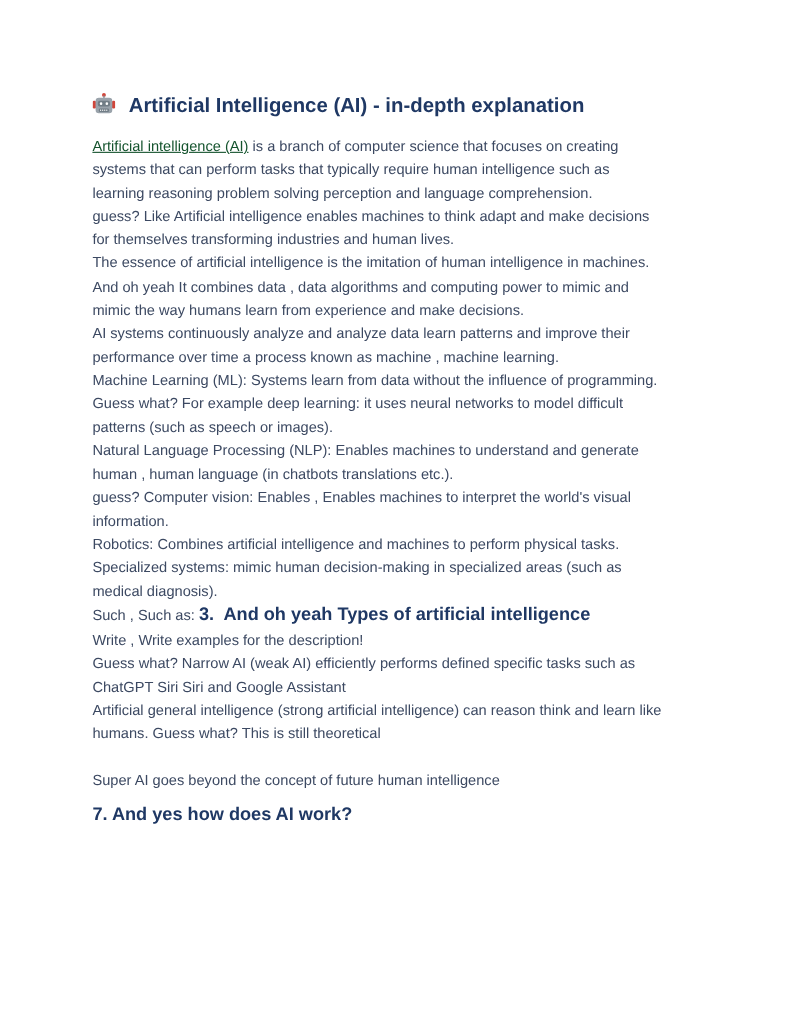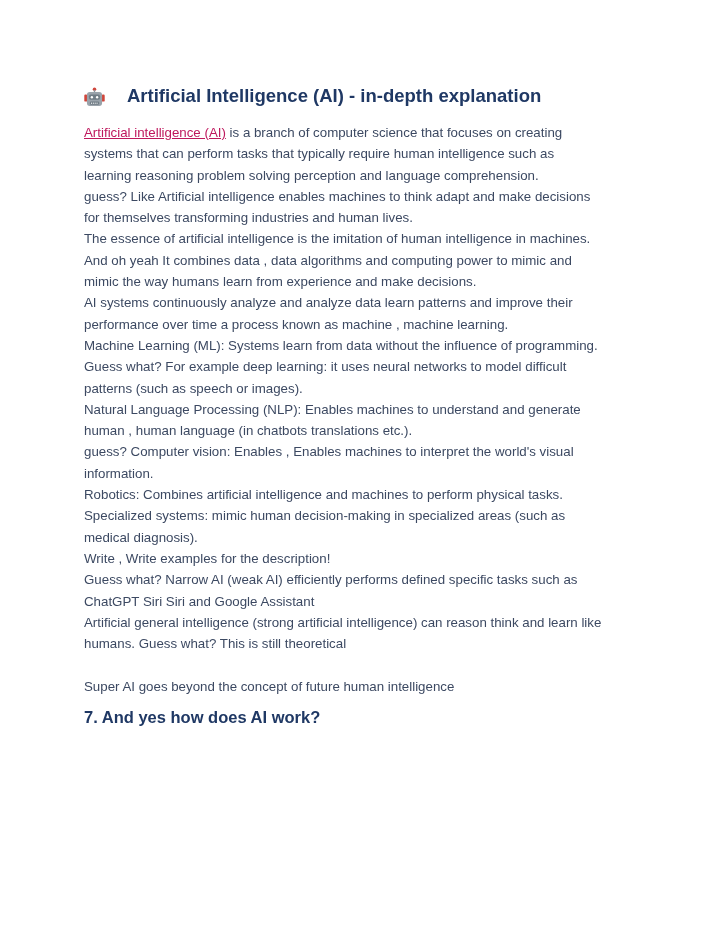--- a/index.html
+++ b/index.html
@@ -12,22 +12,22 @@
     width: 720px;
     height: 931px;
     box-sizing: border-box;
     background: #ffffff;
     padding: 84px 36px 40px 84px;
     font-family: "Liberation Sans", sans-serif;
     overflow: hidden;
   }
   .doc-title {
     display: flex;
-    align-items: flex-end;
-    gap: 22px;
+    align-items: flex-start;
+    gap: 12px;
     margin: 0 0 14px 0;
     font-size: 18.5px;
     line-height: 24px;
     font-weight: bold;
     color: #1f3864;
   }
   .emoji-icon {
     display: inline-flex;
     width: 21px;
     height: 21px;
@@ -35,21 +35,21 @@
   }
   .emoji-icon svg { width: 100%; height: 100%; }
   .body-par {
     margin: 0;
     font-size: 13.3px;
     line-height: 21.3px;
     color: #3c4962;
     white-space: pre-line;
   }
   .doc-link {
-    color: #be185d;
+    color: #14532d;
     text-decoration: underline;
     cursor: pointer;
   }
   h2.section-heading {
     margin: 9px 0 19px 0;
     font-size: 16.5px;
     line-height: 22px;
     font-weight: bold;
     color: #1f3864;
   }
@@ -108,20 +108,21 @@
 Guess what? For example deep learning: it uses neural networks to model difficult
 patterns (such as speech or images).
 Natural Language Processing (NLP): Enables machines to understand and generate
 human , human language (in chatbots translations etc.).
 guess? Computer vision: Enables , Enables machines to interpret the world's visual
 information.
 Robotics: Combines artificial intelligence and machines to perform physical tasks.
 Specialized systems: mimic human decision-making in specialized areas (such as
 medical diagnosis).</p>
 
+  <p class="inline-heading-line"><span>Such , Such as: </span><span class="inline-heading">3.  And oh yeah Types of artificial intelligence</span></p>
   <p class="body-par">Write , Write examples for the description!
 Guess what? Narrow AI (weak AI) efficiently performs defined specific tasks such as
 ChatGPT Siri Siri and Google Assistant
 Artificial general intelligence (strong artificial intelligence) can reason think and learn like
 humans.  Guess what? This is still theoretical
 
 Super AI goes beyond the concept of future human intelligence</p>
 
   <h2 class="section-heading">7. And yes how does AI work?</h2>
 

